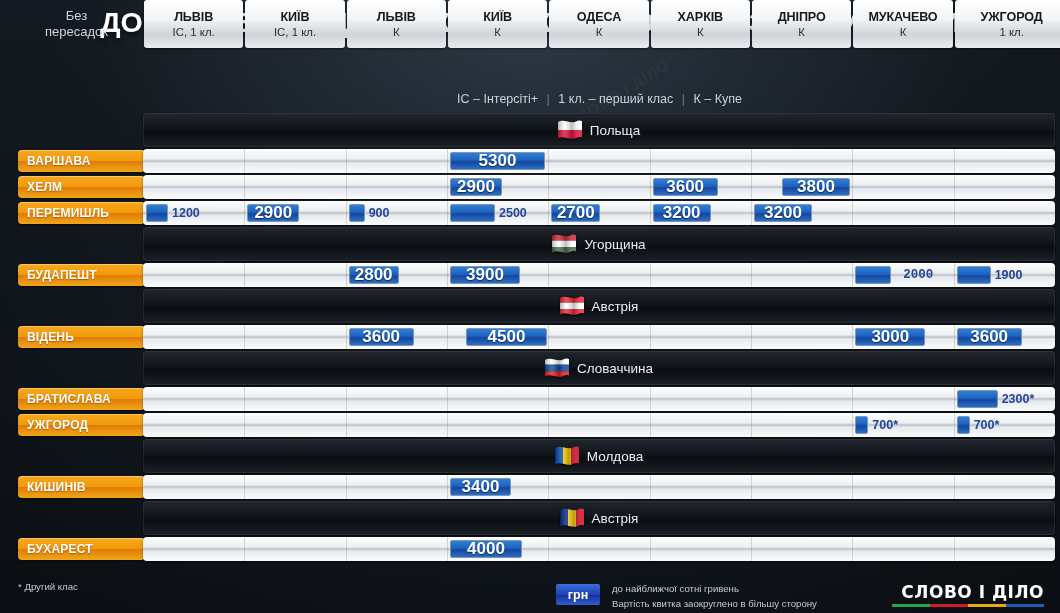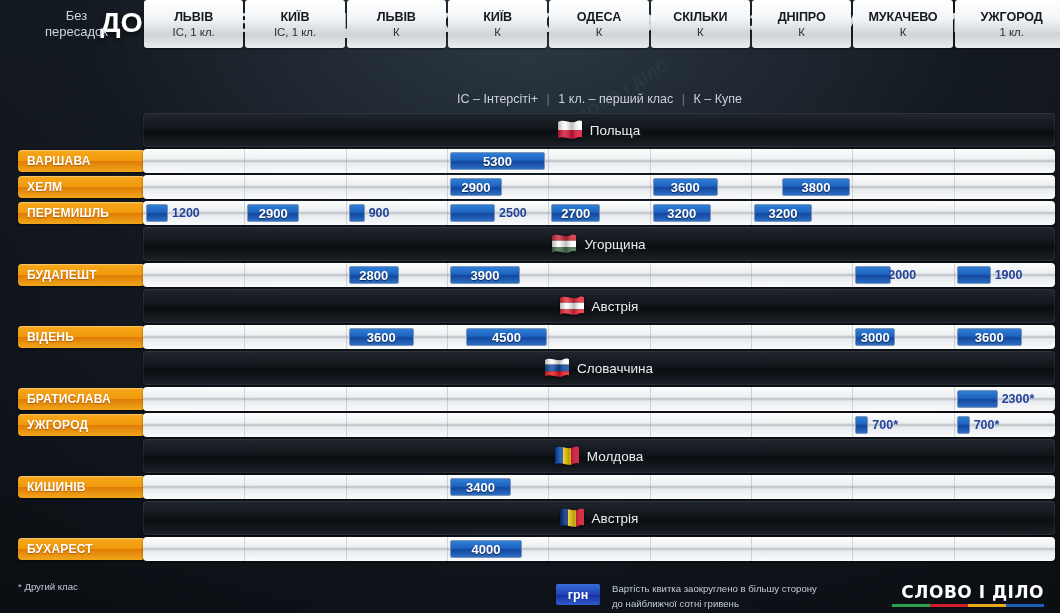--- a/index.html
+++ b/index.html
@@ -109,21 +109,21 @@
   
   .cell { position: absolute; top: 0; height: 24px; }
   .bar {
     position: absolute; top: 3px; height: 18px;
     background: linear-gradient(180deg,#2f7fd6 0%, #1d62bf 45%, #14479c 55%, #2a6fc6 100%);
     border: 1px solid #7e95b8;
     border-radius: 2px;
     display: flex; align-items: center; justify-content: center;
   }
   .bar .v {
-    color: #ffffff; font-size: 13px; font-weight: bold;
+    color: #ffffff; font-size: 17px; font-weight: bold;
     text-shadow: 0 1px 1px rgba(0,0,0,0.55);
     white-space: nowrap;
   }
   .vout {
     position: absolute; top: 3px; height: 18px;
     display: flex; align-items: center;
     color: #23449a; font-size: 12.5px; font-weight: bold; white-space: nowrap;
   }
 
   
@@ -195,21 +195,21 @@
     </div>
     <div class="hcell" style="left: 305px; width: 99.3333px;">
       <div class="c1">КИЇВ</div>
       <div class="c2">К</div>
     </div>
     <div class="hcell" style="left: 406.333px; width: 99.3333px;">
       <div class="c1">ОДЕСА</div>
       <div class="c2">К</div>
     </div>
     <div class="hcell" style="left: 507.667px; width: 99.3333px;">
-      <div class="c1">СКІЛЬКИ</div>
+      <div class="c1">ХАРКІВ</div>
       <div class="c2">К</div>
     </div>
     <div class="hcell" style="left: 609px; width: 99.3333px;">
       <div class="c1">ДНІПРО</div>
       <div class="c2">К</div>
     </div>
     <div class="hcell" style="left: 710.333px; width: 99.3333px;">
       <div class="c1">МУКАЧЕВО</div>
       <div class="c2">К</div>
     </div>
@@ -380,21 +380,21 @@
             <span class="v">2800</span>
           </div>
         </div>
         <div class="cell" style="left: 304px; width: 101.333px;">
           <div class="bar" style="left: 3px; width: 70px;">
             <span class="v">3900</span>
           </div>
         </div>
         <div class="cell" style="left: 709.333px; width: 101.333px;">
           <div class="bar" style="left: 3px; width: 36px;"></div>
-          <div class="vout" style="left: 36px;">2000</div>
+          <div class="vout" style="left: 51px; font-family: Liberation Mono, monospace;">2000</div>
         </div>
         <div class="cell" style="left: 810.667px; width: 101.333px;">
           <div class="bar" style="left: 3px; width: 34px;"></div>
           <div class="vout" style="left: 41px;">1900</div>
         </div>
       </div>
     </div>
     <div class="row banner-row">
       <div class="banner">
         <span class="flag">
@@ -437,21 +437,21 @@
           <div class="bar" style="left: 3px; width: 65px;">
             <span class="v">3600</span>
           </div>
         </div>
         <div class="cell" style="left: 320px; width: 101.333px;">
           <div class="bar" style="left: 3px; width: 81px;">
             <span class="v">4500</span>
           </div>
         </div>
         <div class="cell" style="left: 709.333px; width: 101.333px;">
-          <div class="bar" style="left: 3px; width: 40px;">
+          <div class="bar" style="left: 3px; width: 70px;">
             <span class="v">3000</span>
           </div>
         </div>
         <div class="cell" style="left: 810.667px; width: 101.333px;">
           <div class="bar" style="left: 3px; width: 65px;">
             <span class="v">3600</span>
           </div>
         </div>
       </div>
     </div>
@@ -611,22 +611,22 @@
       </div>
     </div>
   </div>
 
 <div id="footer">
   <div id="foot-note">
     <div>* Другий клас</div>
   </div>
   <div id="hrn">грн</div>
   <div id="round-note">
+    <div>до найближчої сотні гривень</div>
     <div>Вартість квитка заокруглено в більшу сторону</div>
-    <div>до найближчої сотні гривень</div>
   </div>
   <div id="logo">
     <div class="ltxt">СЛОВО І ДІЛО</div>
     <div class="lbar">
       <i style="background:#2aa24a"></i>
         <i style="background:#d01f2a"></i>
         <i style="background:#e8a915"></i>
         <i style="background:#1a5fb4"></i>
     </div>
   </div>

